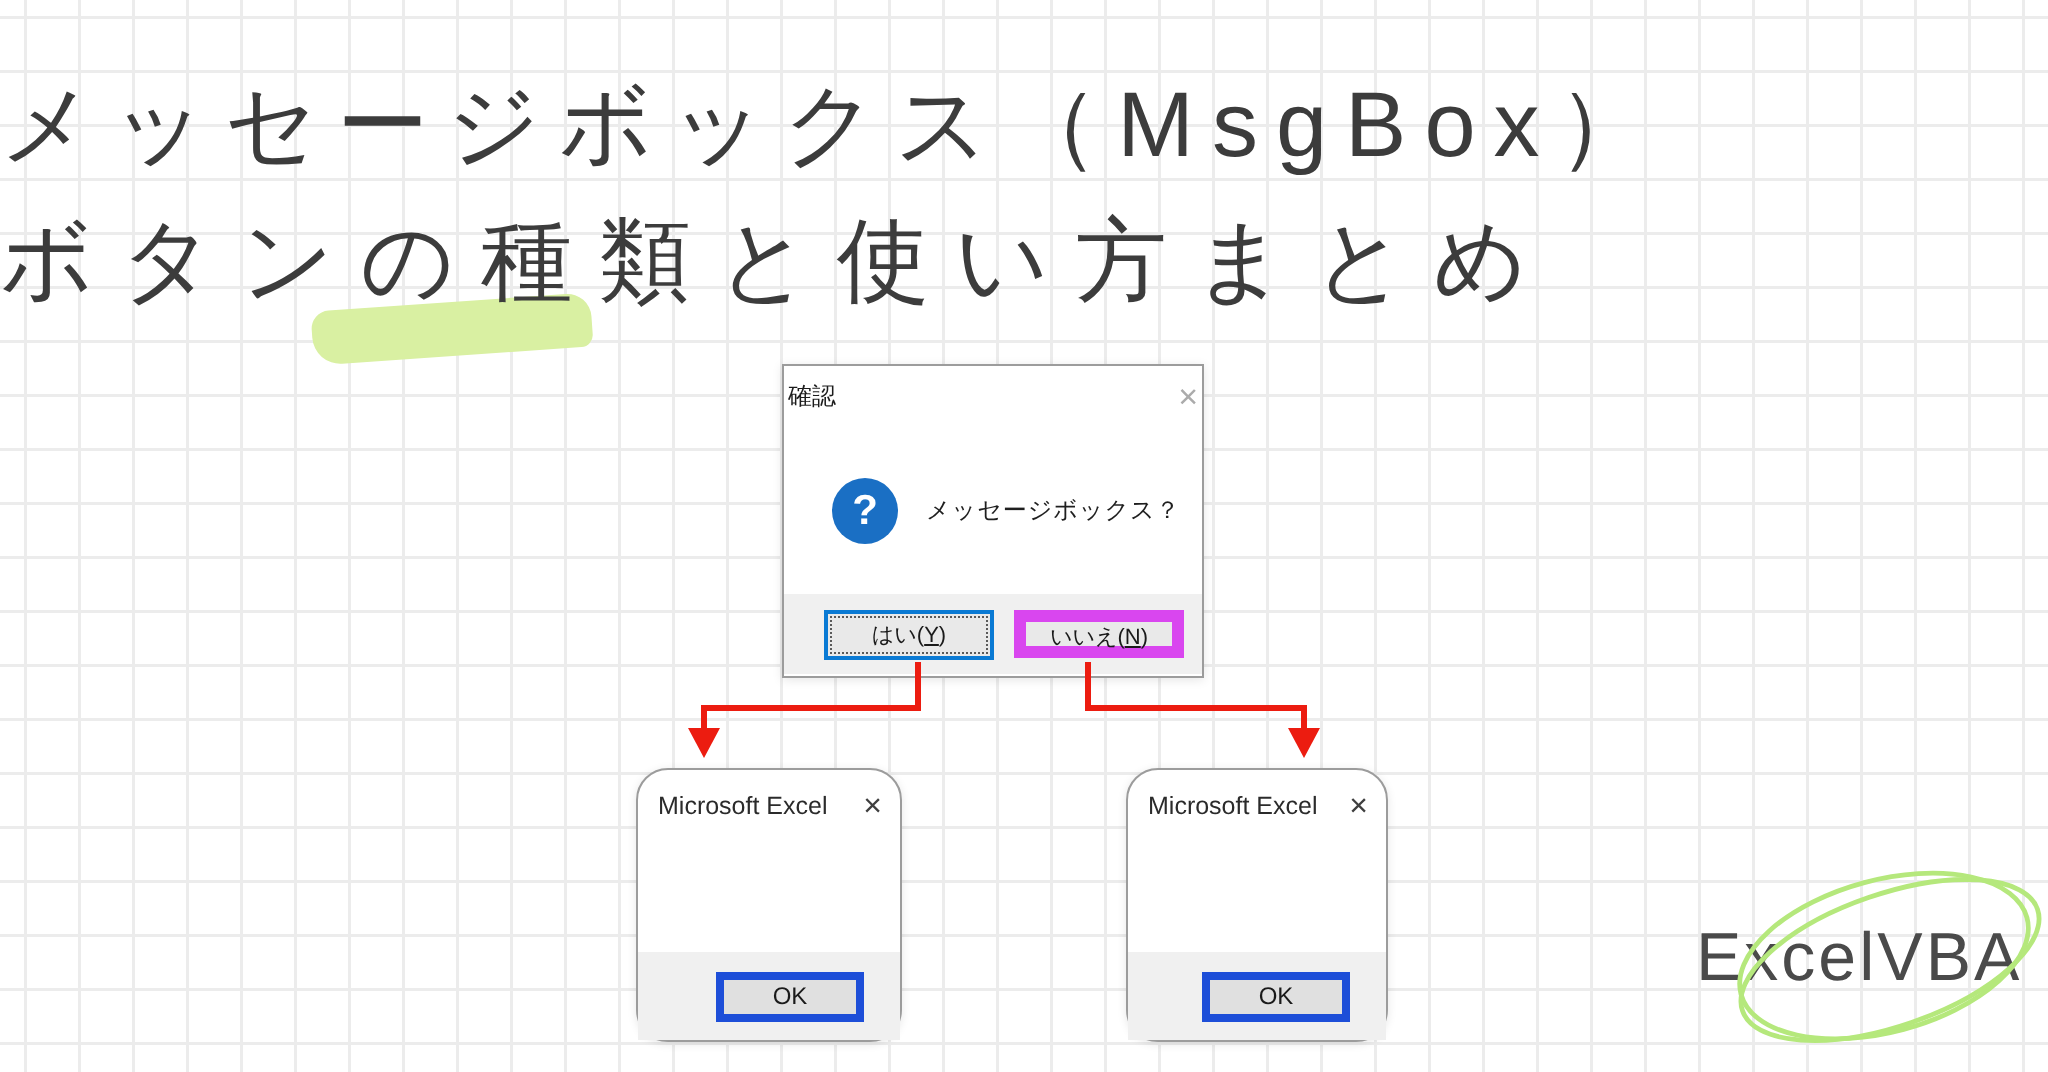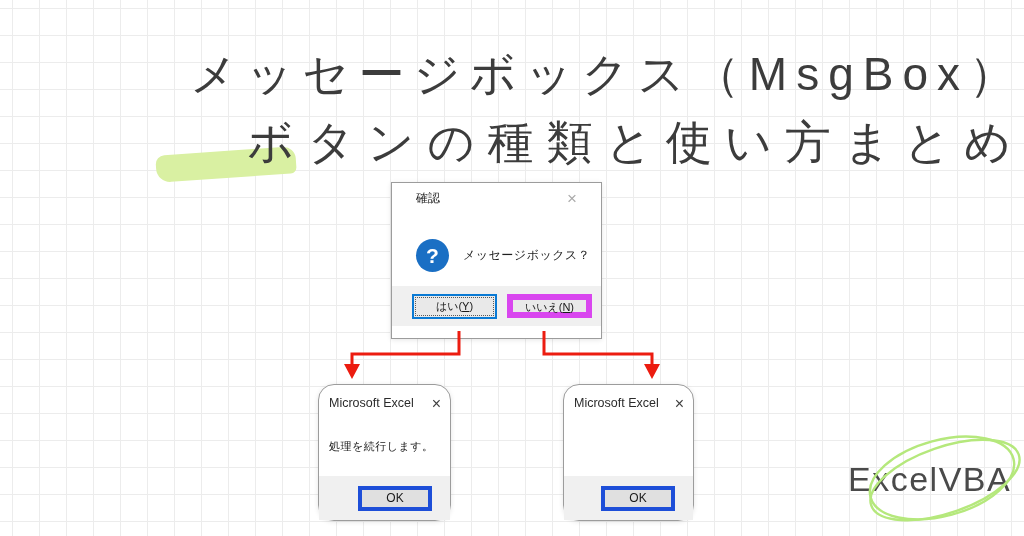--- a/index.html
+++ b/index.html
@@ -14,21 +14,21 @@
     background-image:
       linear-gradient(to right, #ececec 1.5px, transparent 1.5px),
       linear-gradient(to bottom, #ececec 1.5px, transparent 1.5px);
     background-size: 27px 27px;
     background-position: 12px 8px;
   }
 
   
   .title-wrap {
     position: absolute; top: 36px; left: 0; width: 1024px;
-    text-align: right; color: #3c3c3c; z-index: 2; margin-top: 12px;
+    text-align: left; color: #3c3c3c; z-index: 2;
   }
   .title-line1 {
     font-size: 46px; letter-spacing: 9px; font-weight: 500; line-height: 52px;
   }
   .title-line2 {
     font-size: 46px; letter-spacing: 13px; font-weight: 500; line-height: 52px;
     margin-top: 16px;
   }
   .title-highlight {
     position: absolute; left: 156px; top: 151px;
@@ -48,36 +48,36 @@
   .dlg-titlebar {
     display: flex; justify-content: space-between; align-items: center;
   }
   .dlg-close {
     color: #ababab; font-size: 17px; line-height: 17px; cursor: default;
     font-weight: 400;
   }
 
   
   .confirm-dialog { left: 391px; top: 182px; width: 211px; height: 157px; }
-  .confirm-dialog .dlg-titlebar { height: 30px; padding: 0 24px; }
+  .confirm-dialog .dlg-titlebar { height: 30px; padding: 0 2px; }
   .confirm-dialog .dlg-title { font-size: 12px; color: #1c1c1c; }
   .confirm-body {
     display: flex; align-items: center; gap: 14px;
     padding: 26px 8px 0 24px;
   }
   .q-icon {
     flex: 0 0 auto;
     width: 33px; height: 33px; border-radius: 50%;
     background: #1a6fc4; color: #ffffff;
     display: flex; align-items: center; justify-content: center;
     font-size: 21px; font-weight: 700;
   }
   .confirm-msg { font-size: 12px; color: #1f1f1f; letter-spacing: 0.5px; }
   .confirm-footer {
-    position: absolute; left: 0; right: 0; bottom: 12px; height: 40px;
+    position: absolute; left: 0; right: 0; bottom: 1px; height: 40px;
     background: #f0f0f0;
     display: flex; align-items: center; justify-content: flex-end;
     gap: 10px; padding-right: 9px;
   }
   .win-btn {
     font-family: "Liberation Sans", "DejaVu Sans", sans-serif;
     font-size: 11px; color: #1a1a1a;
     background: #e9e9e9; text-align: center;
   }
   .btn-yes {
@@ -162,21 +162,20 @@
     <polygon points="344,364 360,364 352,379" fill="#ec1c10"></polygon>
     <polyline points="544,331 544,354 652,354 652,366" fill="none" stroke-width="3" stroke="#ec1c10"></polyline>
     <polygon points="644,364 660,364 652,379" fill="#ec1c10"></polygon>
   </svg>
 
   <div class="win-dialog result-dialog left">
     <div class="dlg-titlebar">
       <span class="dlg-title">Microsoft Excel</span>
       <span class="dlg-close">×</span>
     </div>
-    <div class="result-msg">処理を続行します。</div>
     <div class="result-footer">
       <button class="btn-ok">OK</button>
     </div>
   </div>
 
   <div class="win-dialog result-dialog right">
     <div class="dlg-titlebar">
       <span class="dlg-title">Microsoft Excel</span>
       <span class="dlg-close">×</span>
     </div>

